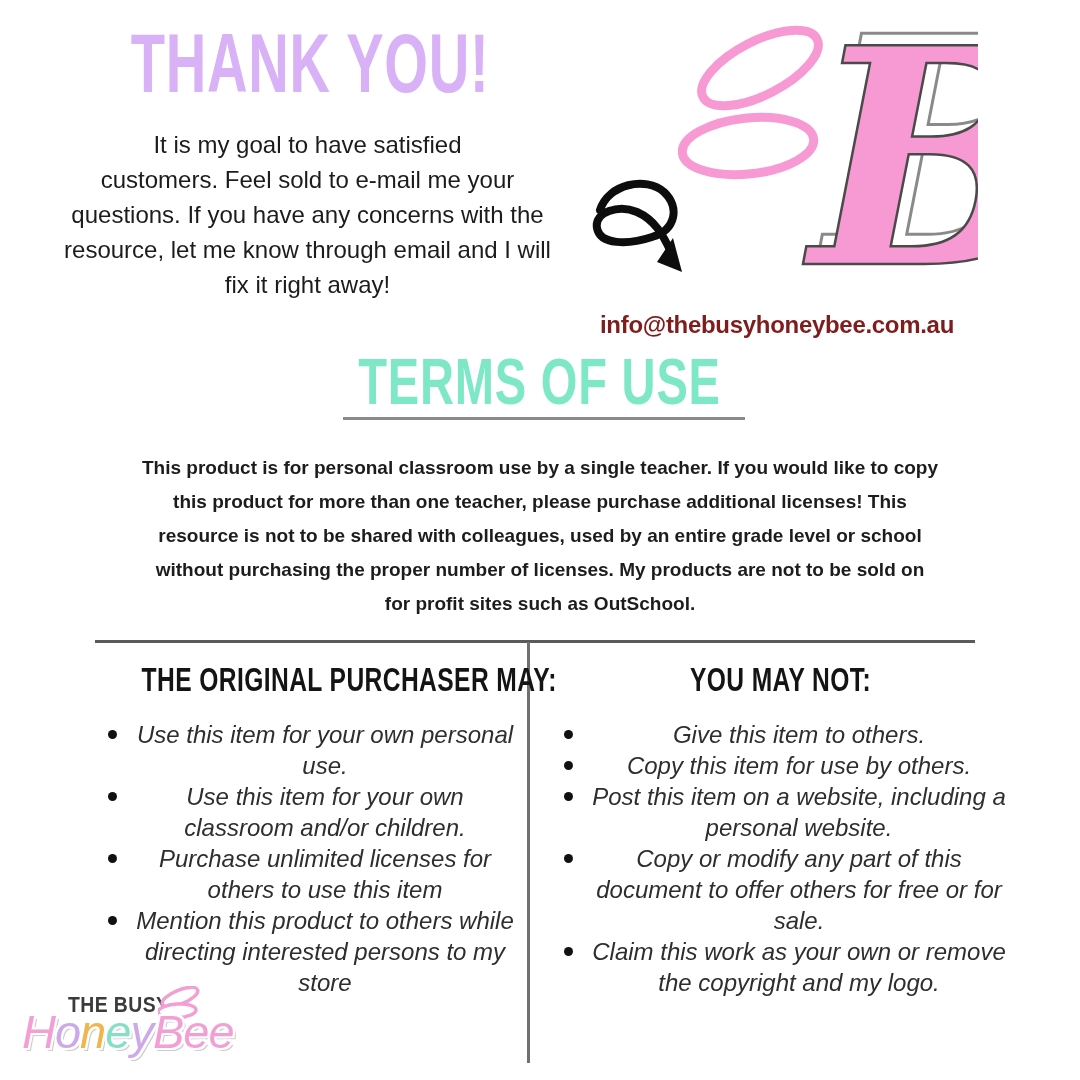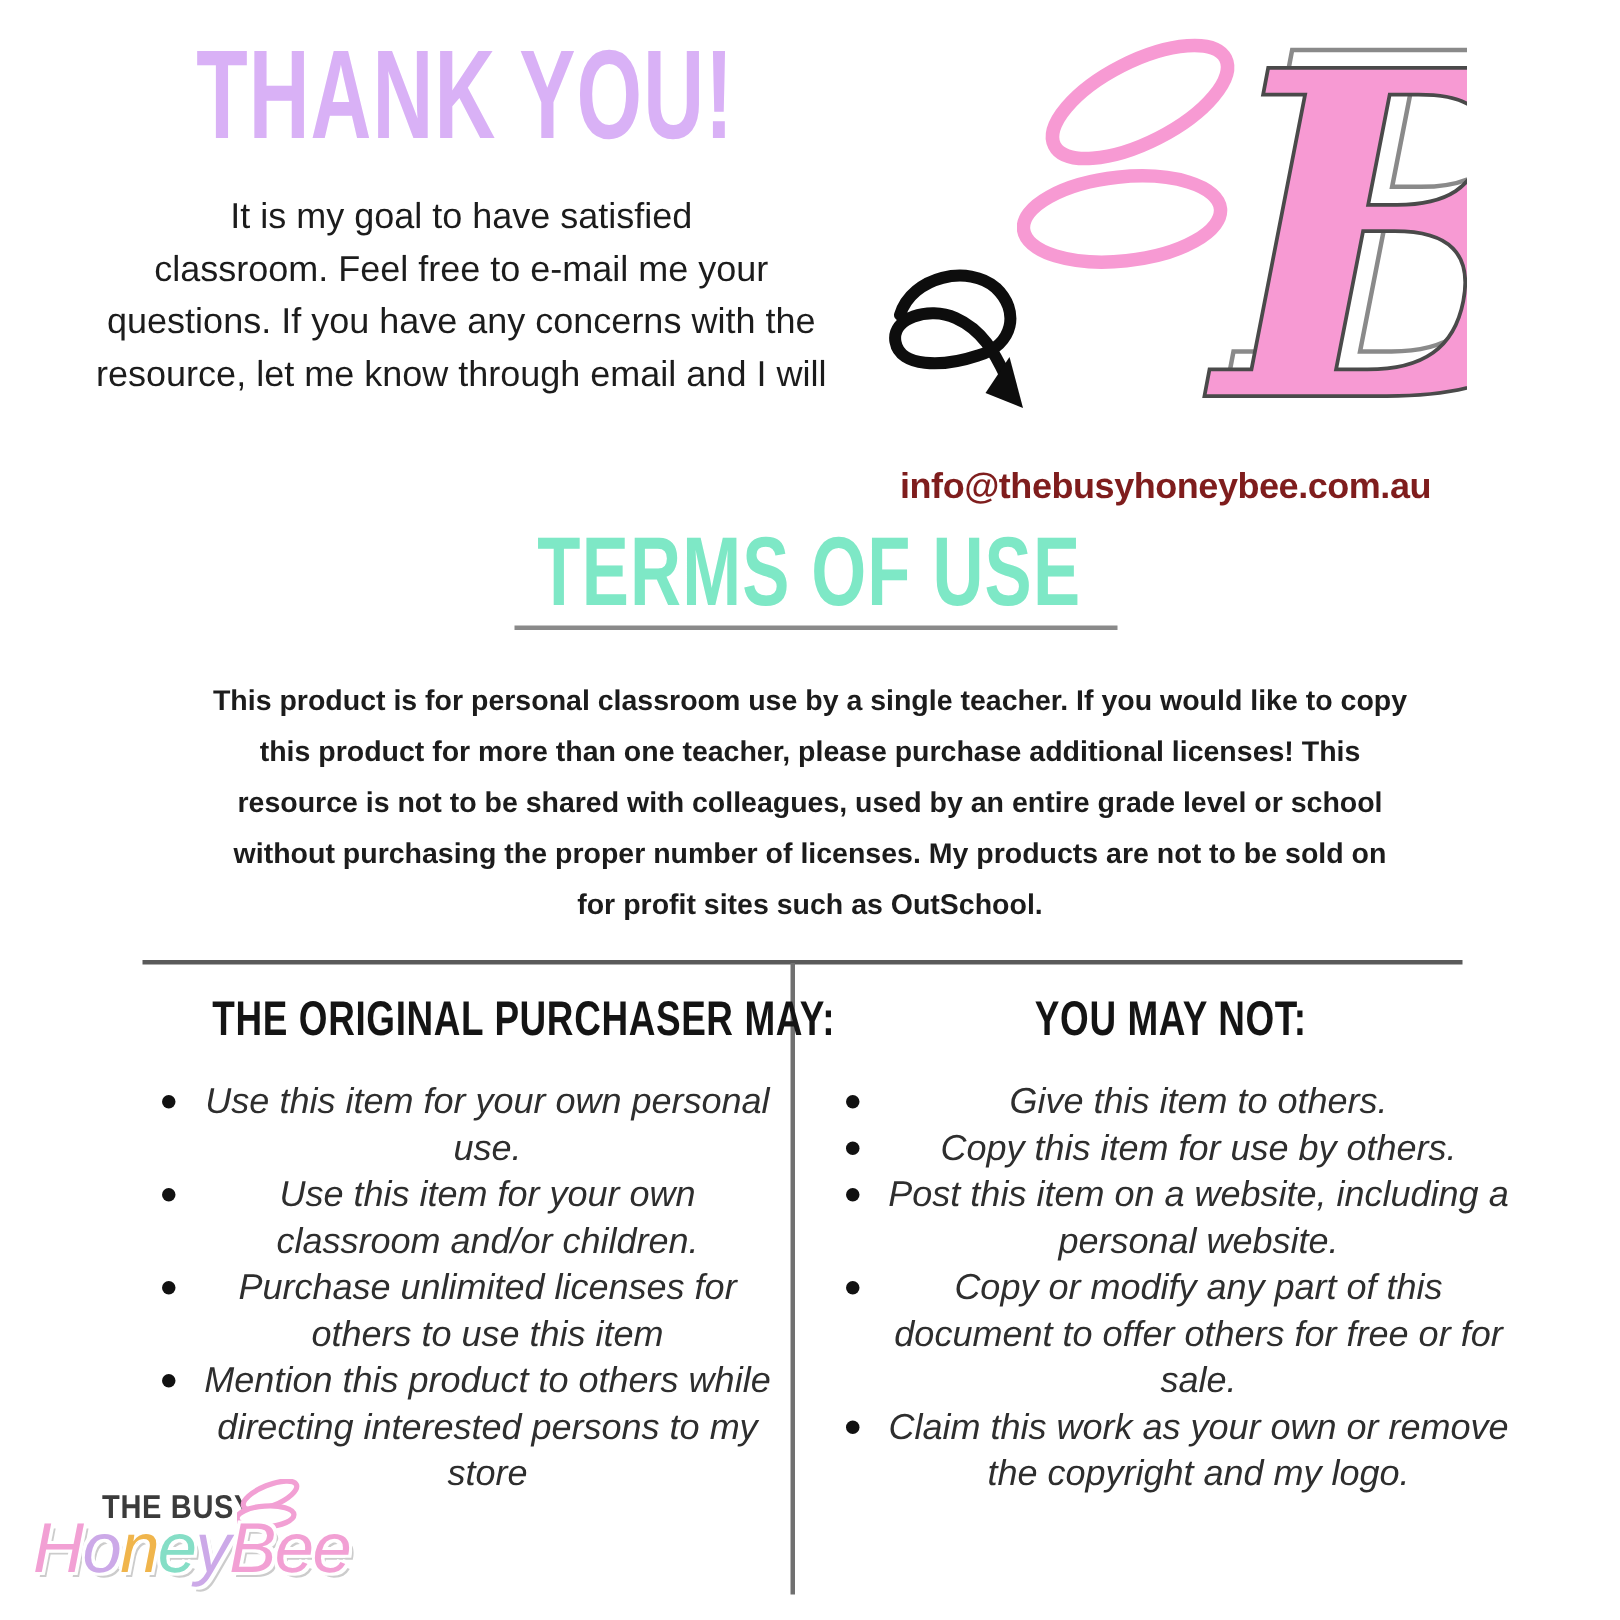--- a/index.html
+++ b/index.html
@@ -73,23 +73,24 @@
 <body>
 
 <div class="page">
 
   <div class="thankyou-wrap">
     <span class="thankyou condensed">THANK YOU!</span>
   </div>
 
   <div class="intro">
     <div>It is my goal to have satisfied</div>
-    <div>classroom. Feel free to e-mail me your</div>
+    <div>customers. Feel sold to e-mail me your</div>
     <div>questions. If you have any concerns with the</div>
     <div>resource, let me know through email and I will</div>
+    <div>fix it right away!</div>
   </div>
 
   <div class="arrow-doodle">
     <svg width="112" height="118" viewBox="0 0 112 118">
       <path d="M14,38 C22,12 60,4 78,20 C94,35 90,58 66,65 C42,73 14,73 11,56
                C8,40 33,32 51,40 C69,48 77,63 85,80" fill="none" stroke="#0d0d0d" stroke-width="8" stroke-linecap="round"></path>
       <path d="M96,100 L71,90 L87,66 Z" fill="#0d0d0d"></path>
     </svg>
   </div>
 

